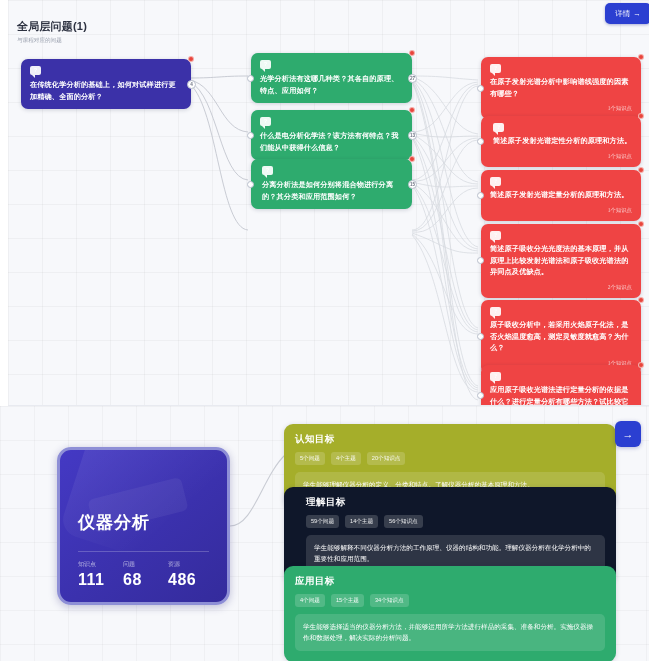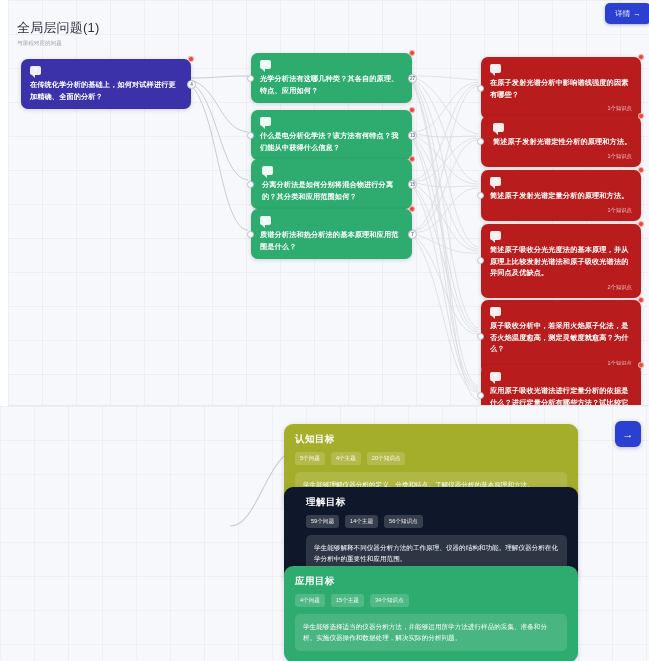--- a/index.html
+++ b/index.html
@@ -22,21 +22,21 @@
     position: absolute; inset: 0;
     background-image:
       linear-gradient(to right, rgba(0,0,0,.035) 1px, transparent 1px),
       linear-gradient(to bottom, rgba(0,0,0,.035) 1px, transparent 1px);
     background-size: 34px 34px;
   }
   .edges { position: absolute; left: 0; top: 0; width: 649px; height: 406px; }
 
   .col-head { position: absolute; z-index: 4; }
   .col-head .ch-title {
-    font-size: 13px; font-weight: normal; color: #2c3140; letter-spacing: .2px;
+    font-size: 11px; font-weight: bold; color: #2c3140; letter-spacing: .2px;
     white-space: nowrap;
   }
   .col-head .ch-sub {
     font-size: 5.6px; color: #9aa0ae; margin-top: 2.5px; white-space: nowrap;
   }
   #ch0 { left: 9px;  top: 19px; }
   #ch1 { left: 234px; top: 19px; }
   #ch2 { left: 471px; top: 19px; }
 
   .detail-btn {
@@ -93,21 +93,21 @@
   .node .port.out { right: -4px; }
   .node .port.in  { left: -4px; }
   .node .port.count {
     display: flex; align-items: center; justify-content: center;
     font-size: 4.6px; color: #6d7384; font-weight: bold;
     width: 9px; height: 9px; margin-top: -4.5px; right: -5px;
   }
 
   .n-purple { background: #3b31a8; }
   .n-green  { background: #2eab6e; }
-  .n-olive  { background: #b91c1c; }
+  .n-olive  { background: #ef4444; font-family: Liberation Serif, serif; }
 
   
   .goals-panel {
     position: absolute; left: 0; top: 406px; width: 649px; height: 255px;
     background: #f7f8fb;
   }
   .goals-grid {
     position: absolute; inset: 0;
     background-image:
       linear-gradient(to right, rgba(0,0,0,.03) 1px, transparent 1px),
@@ -150,21 +150,21 @@
     height: 1px; background: rgba(255,255,255,.22);
   }
   .stats { position: absolute; left: 18px; right: 14px; top: 110px; display: flex; }
   .stat { flex: 1; }
   .stat .s-label { font-size: 6px; color: rgba(255,255,255,.6); margin-bottom: 2px; }
   .stat .s-value { font-size: 16px; font-weight: bold; color: #fff; letter-spacing: .5px; }
 
   .link-curve { position: absolute; left: 228px; top: 406px; width: 60px; height: 255px; }
 
   .goal-card {
-    position: absolute; left: 284px; width: 294px;
+    position: absolute; left: 284px; width: 332px;
     border-radius: 9px; padding: 9px 11px 11px 11px;
     color: #fff; z-index: 5;
     box-shadow: 0 1px 5px rgba(25,30,70,.16);
   }
   .goal-card .g-title {
     font-size: 9.5px; font-weight: bold; margin-bottom: 6px; letter-spacing: .4px;
   }
   .goal-card .g-tags { display: flex; gap: 6px; margin-bottom: 7px; }
   .goal-card .g-tag {
     font-size: 5.6px; padding: 2.5px 5px; border-radius: 3px;
@@ -266,29 +266,20 @@
     <div class="node n-green" style="left:243px; top:159px; width:161px;padding-left:11px;">
       <span class="dot-close"></span>
       <div class="bubble-icon">
           <i>?</i>
         </div>
       <div class="n-text">分离分析法是如何分别将混合物进行分离的？其分类和应用范围如何？</div>
       <span class="port in"></span>
       <span class="port out count">15</span>
     </div>
 
-    <div class="node n-green" style="left:243px; top:209px; width:161px;">
-      <span class="dot-close"></span>
-      <div class="bubble-icon">
-          <i>?</i>
-        </div>
-      <div class="n-text">质谱分析法和热分析法的基本原理和应用范围是什么？</div>
-      <span class="port in"></span>
-      <span class="port out count">7</span>
-    </div>
 
     <div class="node n-olive" style="left:473px; top:57px; width:160px;">
       <span class="dot-close"></span>
       <div class="bubble-icon">
           <i>?</i>
         </div>
       <div class="n-text">在原子发射光谱分析中影响谱线强度的因素有哪些？</div>
       <div class="n-meta">1个知识点</div>
       <span class="port in"></span>
     </div>
@@ -348,20 +339,40 @@
 
     <button class="next-btn">
       <span>→</span>
     </button>
   </div>
 
   <svg class="link-curve" viewBox="0 0 60 255">
     <path d="M2,120 C26,120 34,70 58,48" fill="none" stroke="#c9ccd4" stroke-width="1.1"></path>
   </svg>
 
+  <div class="course-card">
+    <div class="sheen"></div>
+    <div class="sheen2"></div>
+    <div class="course-title">仪器分析</div>
+    <div class="course-divider"></div>
+    <div class="stats">
+      <div class="stat">
+        <div class="s-label">知识点</div>
+        <div class="s-value">111</div>
+      </div>
+      <div class="stat">
+        <div class="s-label">问题</div>
+        <div class="s-value">68</div>
+      </div>
+      <div class="stat">
+        <div class="s-label">资源</div>
+        <div class="s-value">486</div>
+      </div>
+    </div>
+  </div>
 
   <div class="goal-card g-olive">
     <div class="g-title">认知目标</div>
     <div class="g-tags">
       <span class="g-tag">5个问题</span>
       <span class="g-tag">4个主题</span>
       <span class="g-tag">20个知识点</span>
     </div>
     <div class="g-desc">学生能够理解仪器分析的定义、分类和特点。了解仪器分析的基本原理和方法。</div>
   </div>

